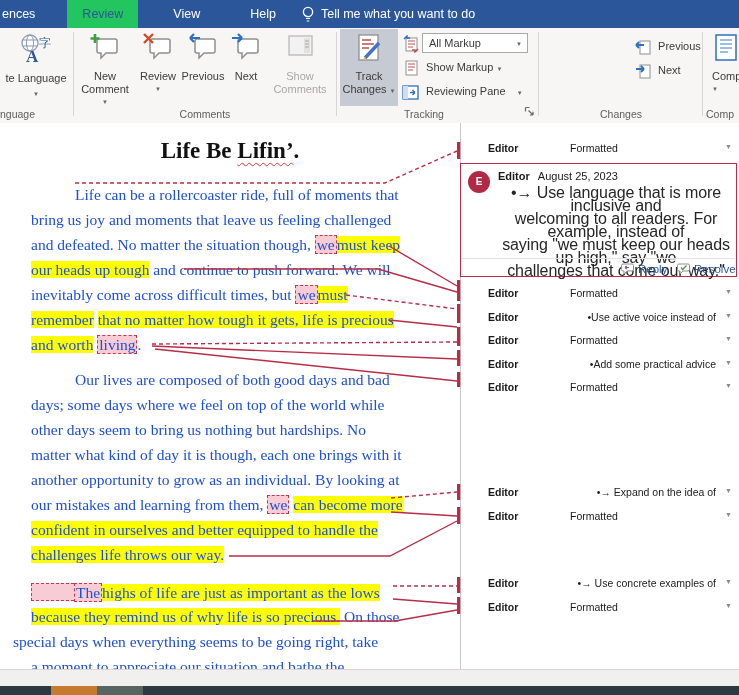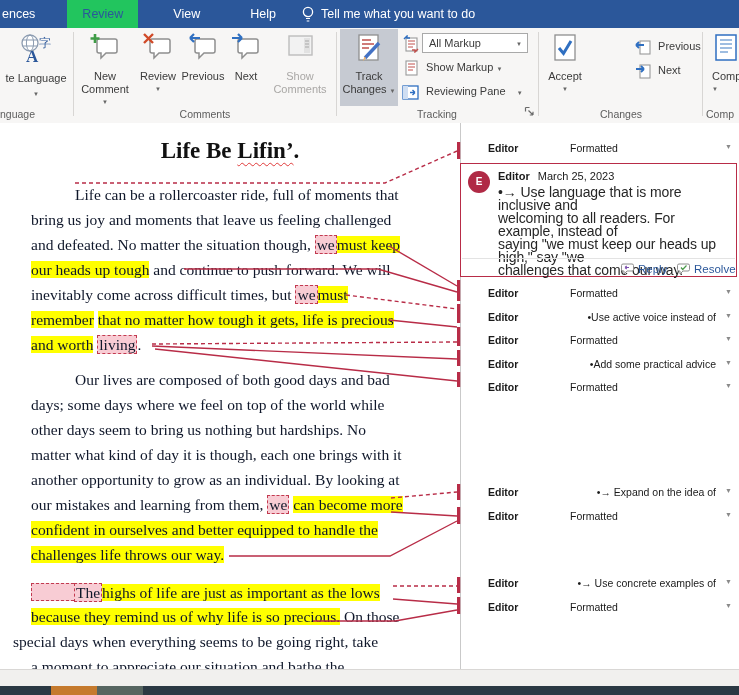--- a/index.html
+++ b/index.html
@@ -30,39 +30,39 @@
   #markup-combo{position:absolute;left:422px;top:5px;width:106px;height:20px;background:#fff;
      border:1px solid #a9a9a9;line-height:18px;padding-left:6px;box-sizing:border-box;text-align:left;}
   #markup-combo .dd{position:absolute;right:5px;top:1px;}
   
   #doc-layer{position:absolute;left:0;top:123px;width:739px;height:546px;background:#fff;overflow:hidden;}
   #doc-title{position:absolute;left:0;width:460px;text-align:center;
      font:bold 23px "Liberation Serif",serif;color:#111;}
   .spell{text-decoration:underline;text-decoration-style:wavy;text-decoration-color:#e03a3a;
      text-decoration-thickness:1px;text-underline-offset:4px;}
   .doc-line{position:absolute;white-space:nowrap;height:22px;line-height:22px;
-     font:15.5px "Liberation Serif",serif;color:#0f172a;}
+     font:15.5px "Liberation Serif",serif;color:#1d4ed8;}
   .hl-y{background:var(--yellow);}
   .hl-p{background:var(--pink);border:1px dashed #c23a50;padding:0 1px;}
   .hl-pb{display:inline-block;background:var(--pink);border:1px dashed #c23a50;border-right:none;
      width:42px;height:16px;vertical-align:-3px;}
   
   .m-row{position:absolute;left:460px;width:278px;height:17px;font-size:10.5px;color:#1a1a1a;}
   .m-row .auth{position:absolute;left:28px;font-weight:bold;}
   .m-row .desc{position:absolute;left:110px;white-space:nowrap;}
   .m-row .desc.right{left:auto;right:22px;}
   .m-row .tri{position:absolute;right:6px;top:1px;font-size:7px;color:#8a8a8a;}
   #comment-card{position:absolute;left:460px;top:40px;width:277px;height:114px;background:#fff;
      border:1.6px solid var(--red);box-sizing:border-box;z-index:6;}
   #avatar{position:absolute;left:7px;top:7px;width:22px;height:22px;border-radius:50%;
      background:#b02a45;color:#fff;font-size:10px;font-weight:bold;text-align:center;line-height:22px;}
   #c-head{position:absolute;left:37px;top:6px;font-size:11px;color:#1a1a1a;white-space:nowrap;}
   #c-head b{font-size:11px;}
-  #c-body{position:absolute;left:37px;top:22px;width:236px;font-size:14px;line-height:13px;color:#262626;
-     letter-spacing:-0.1px;}
+  #c-body{position:absolute;left:37px;top:22px;width:236px;font-size:16px;line-height:13px;color:#262626;
+     letter-spacing:-0.1px;text-align:center;}
   #c-div{position:absolute;left:1px;right:1px;top:94px;height:1px;background:#e3e3e3;}
   .c-act{position:absolute;top:99px;color:var(--blue);font-size:11.5px;display:flex;align-items:center;gap:4px;}
   #reply-btn{left:160px;} #resolve-btn{left:216px;}
   
   #overlay{position:absolute;left:0;top:0;width:739px;height:695px;pointer-events:none;z-index:5;}
   .conn{fill:none;stroke:var(--red);stroke-width:1.4;}
   .conn.dash{stroke-dasharray:4 3;}
   
   #statusbar{position:absolute;left:0;top:669px;width:739px;height:17px;background:#f1f0ee;border-top:1px solid #d9d7d5;}
   #taskbar{position:absolute;left:0;top:686px;width:739px;height:9px;background:#2b3943;}
@@ -184,28 +184,20 @@
     </svg>
     <span>Reviewing Pane</span>
     <span class="dd" style="margin-left:8px;">▼</span>
   </div>
   <svg style="position:absolute;left:524px;top:78px;" width="11" height="11" viewBox="0 0 11 11">
     <path d="M1.5 1.5h4M1.5 1.5v4" stroke="#6a6a6a" stroke-width="1.2" fill="none"></path>
     <path d="M4.5 4.5L9 9M9 9V5.8M9 9H5.8" stroke="#6a6a6a" stroke-width="1.2" fill="none"></path>
   </svg>
   <div class="gsep" style="left:538px;"></div>
 
-  <div class="rbtn" style="left:542px;top:1px;width:46px;height:76px;">
-    <svg class="ricon" width="26" height="30" viewBox="0 0 26 30">
-      <rect x="3" y="2" width="20" height="25" fill="#fff" stroke="#8f8f8f" stroke-width="1.3"></rect>
-      <path d="M7 15l4.5 5.5L19 8" fill="none" stroke="#2f6fc1" stroke-width="3"></path>
-    </svg>
-    <div class="cap"><span>Accept</span>
-      <div class="dd">▼</div></div>
-  </div>
   <div class="trow" style="left:634px;top:8px;">
     <svg width="17" height="16" viewBox="0 0 17 16">
       <rect x="6" y="2" width="10" height="13" fill="#fff" stroke="#9a9a9a" stroke-width="1.1"></rect>
       <path d="M10 6H2M2 6l3-3M2 6l3 3" stroke="#2f6fc1" stroke-width="1.8" fill="none"></path>
     </svg>
     <span>Previous</span>
   </div>
   <div class="trow" style="left:634px;top:32px;">
     <svg width="17" height="16" viewBox="0 0 17 16">
       <rect x="6" y="2" width="10" height="13" fill="#fff" stroke="#9a9a9a" stroke-width="1.1"></rect>
@@ -219,21 +211,21 @@
     <svg class="ricon" width="26" height="30" viewBox="0 0 26 30">
       <rect x="3" y="2" width="20" height="25" fill="#fff" stroke="#2f6fc1" stroke-width="1.5"></rect>
       <path d="M7 7h12M7 11h12M7 15h12M7 19h8" stroke="#7fa8d8" stroke-width="1.4"></path>
     </svg>
     <div class="cap" style="text-align:left;left:6px;"><span>Comp</span>
       <div class="dd" style="text-align:left;">▼</div></div>
   </div>
 
   <div class="glabel" style="left:0;width:42px;text-align:left;">nguage</div>
   <div class="glabel" style="left:74px;width:262px;">Comments</div>
-  <div class="glabel" style="left:347px;width:180px;text-align:center;">Tracking</div>
+  <div class="glabel" style="left:334px;width:180px;text-align:center;">Tracking</div>
   <div class="glabel" style="left:540px;width:162px;">Changes</div>
   <div class="glabel" style="left:706px;width:33px;text-align:left;">Comp</div>
 </div>
 
 <div id="doc-layer">
   <div id="doc-page" style="position:absolute;left:0;top:0;width:460px;height:546px;"></div>
   <div id="doc-title" style="top: 15px;"><span>Life Be </span><span class="spell">Lifin’</span><span>.</span></div>
   <div id="doc-lines">
         <div class="doc-line" style="top: 63px; left: 31px; padding-left: 44px;"><span>Life can be a rollercoaster ride, full of moments that</span></div>
         <div class="doc-line" style="top: 88px; left: 31px;"><span>bring us joy and moments that leave us feeling challenged</span></div>
@@ -306,21 +298,21 @@
           <span class="auth">Editor</span>
           <span class="desc">Formatted</span>
           <span class="tri">▼</span>
         </div>
       </div>
 
   <div id="comment-card">
     <div id="avatar">E</div>
     <div id="c-head">
       <b>Editor</b>
-      <span style="margin-left:5px;">March 25, 2023</span>
+      <span style="margin-left:5px;">August 25, 2023</span>
     </div>
     <div id="c-body">
           <div>•→ Use language that is more inclusive and</div>
           <div>welcoming to all readers. For example, instead of</div>
           <div>saying "we must keep our heads up high," say "we</div>
           <div>challenges that come our way."</div>
         </div>
     <div id="c-div"></div>
     <div class="c-act" id="reply-btn">
       <svg width="13" height="12" viewBox="0 0 13 12">

